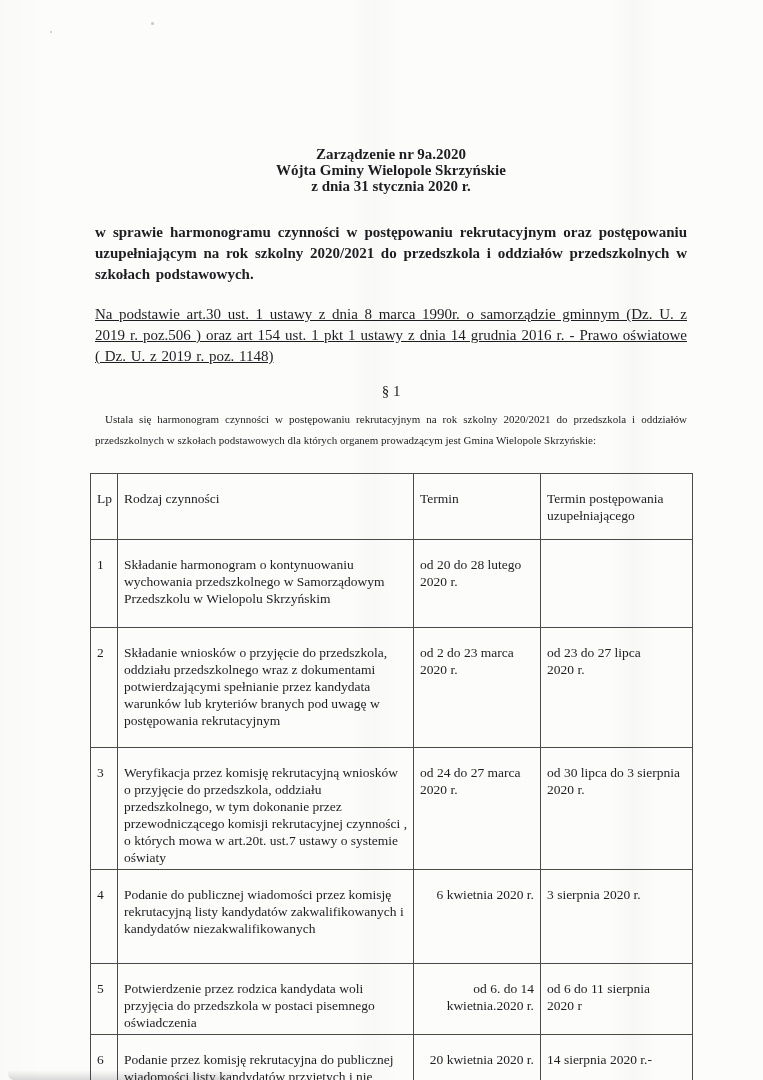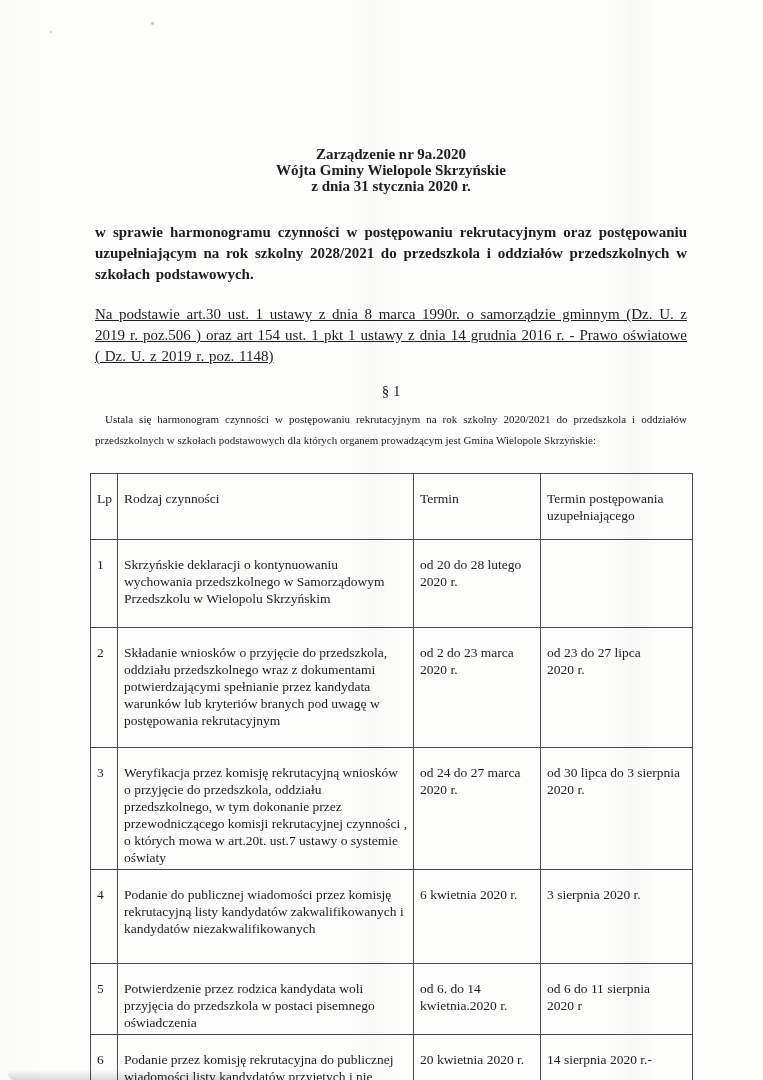--- a/index.html
+++ b/index.html
@@ -120,37 +120,37 @@
   table.schedule th { height: 46px; }
   tr.r1 td { height: 68px; }
   tr.r2 td { height: 100px; }
   tr.r3 td { height: 100px; }
   tr.r4 td { height: 74px; }
   tr.r5 td { height: 48px; }
   tr.r6 td { height: 54px; }
   td.lp { padding-left: 4px; }
   td.term, td.sup { vertical-align: middle; }
   tr.r1 td.term { vertical-align: top; }
-  tr.r4 td.term, tr.r5 td.term, tr.r6 td.term { text-align: left; margin-top: 34px; }
+  tr.r4 td.term, tr.r5 td.term, tr.r6 td.term { text-align: right; margin-top: 34px; }
   td.sup { text-align: center; }
 </style>
 </head>
 <body>
 
 <div class="page">
   <div class="speck s1"></div>
   <div class="speck s2"></div>
 
   <div class="content">
 
     <div class="title-block">Zarządzenie nr  9a.2020
 Wójta Gminy Wielopole Skrzyńskie
 z dnia  31 stycznia 2020 r.</div>
 
-    <p class="subject">w sprawie harmonogramu czynności w postępowaniu rekrutacyjnym oraz postępowaniu uzupełniającym na rok szkolny 2028/2021 do przedszkola i oddziałów przedszkolnych w szkołach podstawowych.</p>
+    <p class="subject">w sprawie harmonogramu czynności w postępowaniu rekrutacyjnym oraz postępowaniu uzupełniającym na rok szkolny 2020/2021 do przedszkola i oddziałów przedszkolnych w szkołach podstawowych.</p>
 
     <p class="legal">Na podstawie art.30 ust. 1 ustawy z dnia 8 marca 1990r. o samorządzie gminnym (Dz. U. z 2019 r. poz.506 ) oraz art 154 ust. 1 pkt 1 ustawy z dnia 14 grudnia 2016 r. - Prawo oświatowe ( Dz. U. z 2019 r. poz. 1148)</p>
 
 
     <div class="section-mark">§ 1</div>
 
     <p class="section-text">Ustala się harmonogram czynności w postępowaniu rekrutacyjnym na rok szkolny 2020/2021 do przedszkola i oddziałów przedszkolnych w szkołach podstawowych dla których organem prowadzącym jest Gmina Wielopole Skrzyńskie:</p>
 
     <table class="schedule">
       <colgroup>
@@ -163,21 +163,21 @@
         <tr>
           <th>Lp</th>
           <th>Rodzaj czynności</th>
           <th>Termin</th>
           <th>Termin postępowania uzupełniającego</th>
         </tr>
       </thead>
       <tbody>
         <tr class="r1">
           <td class="lp">1</td>
-          <td class="act">Skrzyńskie deklaracji o kontynuowaniu wychowania przedszkolnego w Samorządowym Przedszkolu w Wielopolu Skrzyńskim</td>
+          <td class="act">Składanie harmonogram o kontynuowaniu wychowania przedszkolnego w Samorządowym Przedszkolu w Wielopolu Skrzyńskim</td>
           <td class="term">od 20 do 28 lutego
 2020 r.</td>
           <td class="sup"></td>
         </tr>
         <tr class="r2">
           <td class="lp">2</td>
           <td class="act">Składanie wniosków o przyjęcie do przedszkola, oddziału przedszkolnego wraz z dokumentami potwierdzającymi spełnianie przez kandydata warunków lub kryteriów branych pod uwagę w postępowania rekrutacyjnym</td>
           <td class="term">od 2 do 23 marca
 2020 r.</td>
           <td class="sup">od 23 do 27 lipca

